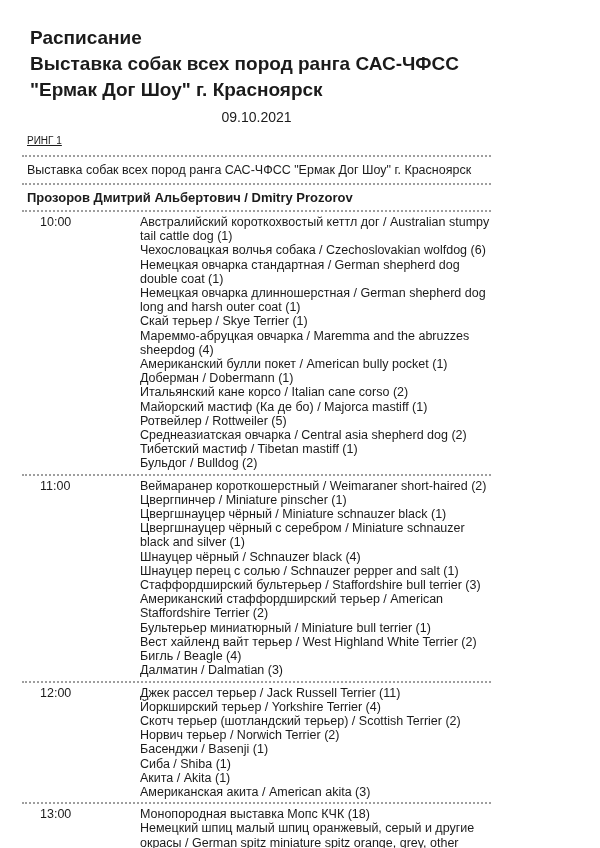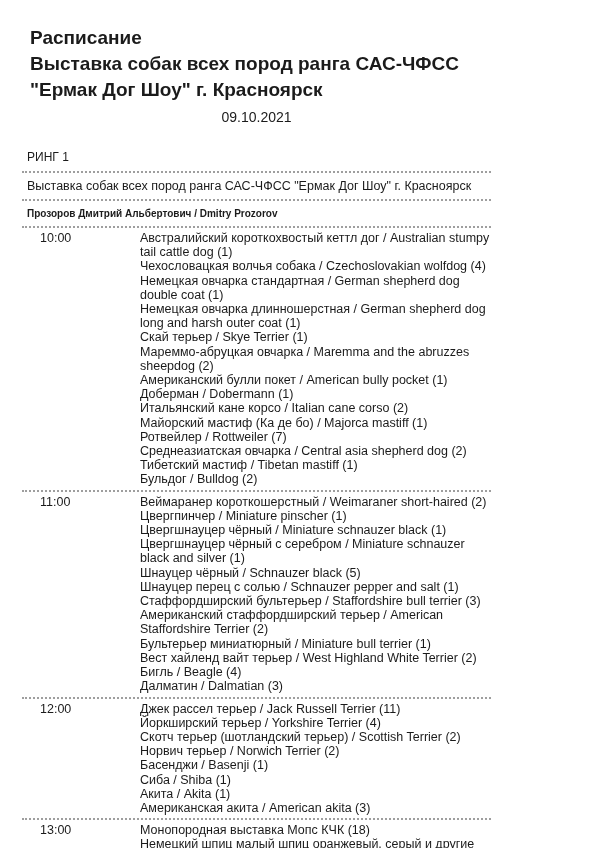--- a/index.html
+++ b/index.html
@@ -20,36 +20,37 @@
     line-height: 26px;
     margin: 0 0 0 8px;
   }
   .date-row {
     text-align: center;
     font-size: 14px;
     line-height: 17px;
     margin-top: 6px;
   }
   .ring-row {
-    font-size: 12px;
+    font-size: 10px;
     line-height: 16px;
-    margin-top: 23px;
+    margin-top: 7px;
     padding: 0 0 6px 5px;
+    text-decoration: underline;
   }
   .divider {
     height: 0;
     border-top: 2px dotted var(--divider-color, #9e9e9e);
   }
   .show-row {
     font-size: 12.5px;
     line-height: 16px;
     padding: 5px 0 5px 5px;
   }
   .judge-row {
-    font-size: 10px;
+    font-size: 13px;
     line-height: 16px;
     font-weight: bold;
     padding: 5px 0 4px 5px;
   }
   .slot {
     display: flex;
     align-items: flex-start;
     padding: 3px 0;
     font-size: 12.5px;
     line-height: 14.2px;
@@ -85,44 +86,44 @@
 
   <div class="judge-row">Прозоров Дмитрий Альбертович / Dmitry Prozorov</div>
 
   <div class="divider"></div>
 
   <div id="schedule-list">
       <div class="slot">
         <div class="time">10:00</div>
         <div class="breeds">
           <div class="breed">Австралийский короткохвостый кеттл дог / Australian stumpy tail cattle dog (1)</div>
-          <div class="breed">Чехословацкая волчья собака / Czechoslovakian wolfdog (4)</div>
+          <div class="breed">Чехословацкая волчья собака / Czechoslovakian wolfdog (6)</div>
           <div class="breed">Немецкая овчарка стандартная / German shepherd dog double coat (1)</div>
           <div class="breed">Немецкая овчарка длинношерстная / German shepherd dog long and harsh outer coat (1)</div>
           <div class="breed">Скай терьер / Skye Terrier (1)</div>
-          <div class="breed">Мареммо-абруцкая овчарка / Maremma and the abruzzes sheepdog (2)</div>
+          <div class="breed">Мареммо-абруцкая овчарка / Maremma and the abruzzes sheepdog (4)</div>
           <div class="breed">Американский булли покет / American bully pocket (1)</div>
           <div class="breed">Доберман / Dobermann (1)</div>
           <div class="breed">Итальянский кане корсо / Italian cane corso (2)</div>
           <div class="breed">Майорский мастиф (Ка де бо) / Majorca mastiff (1)</div>
-          <div class="breed">Ротвейлер / Rottweiler (7)</div>
+          <div class="breed">Ротвейлер / Rottweiler (5)</div>
           <div class="breed">Среднеазиатская овчарка / Central asia shepherd dog (2)</div>
           <div class="breed">Тибетский мастиф / Tibetan mastiff (1)</div>
           <div class="breed">Бульдог / Bulldog (2)</div>
         </div>
       </div>
       <div class="divider"></div>
       <div class="slot">
         <div class="time">11:00</div>
         <div class="breeds">
           <div class="breed">Веймаранер короткошерстный / Weimaraner short-haired (2)</div>
           <div class="breed">Цвергпинчер / Miniature pinscher (1)</div>
           <div class="breed">Цвергшнауцер чёрный / Miniature schnauzer black (1)</div>
           <div class="breed">Цвергшнауцер чёрный с серебром / Miniature schnauzer black and silver (1)</div>
-          <div class="breed">Шнауцер чёрный / Schnauzer black (5)</div>
+          <div class="breed">Шнауцер чёрный / Schnauzer black (4)</div>
           <div class="breed">Шнауцер перец с солью / Schnauzer pepper and salt (1)</div>
           <div class="breed">Стаффордширский бультерьер / Staffordshire bull terrier (3)</div>
           <div class="breed">Американский стаффордширский терьер / American Staffordshire Terrier (2)</div>
           <div class="breed">Бультерьер миниатюрный / Miniature bull terrier (1)</div>
           <div class="breed">Вест хайленд вайт терьер / West Highland White Terrier (2)</div>
           <div class="breed">Бигль / Beagle (4)</div>
           <div class="breed">Далматин / Dalmatian (3)</div>
         </div>
       </div>
       <div class="divider"></div>

